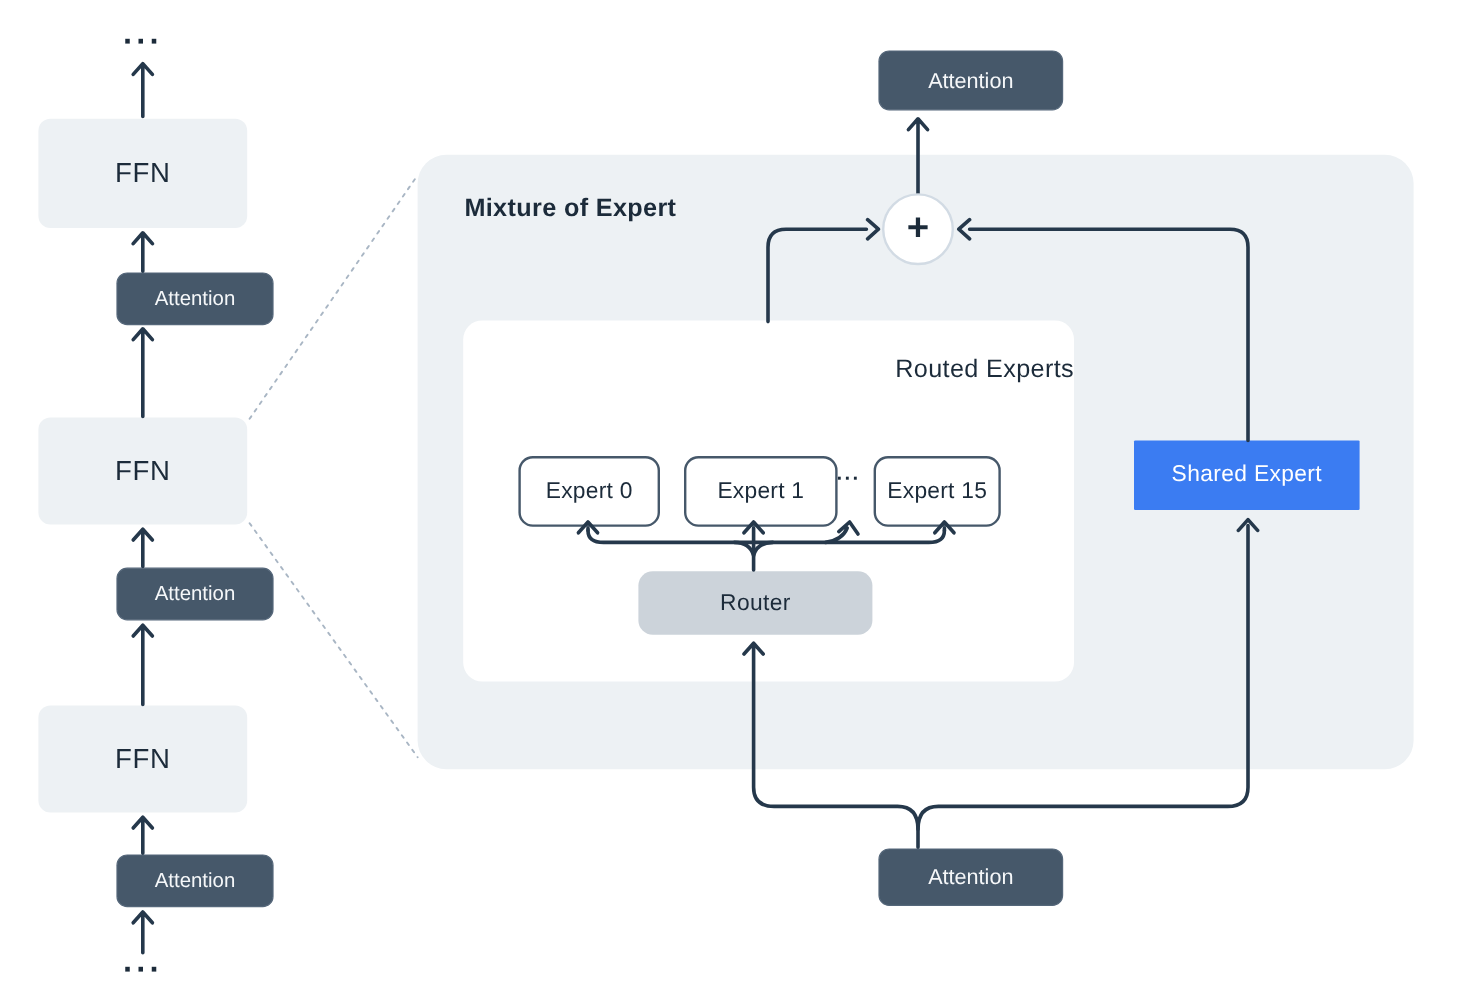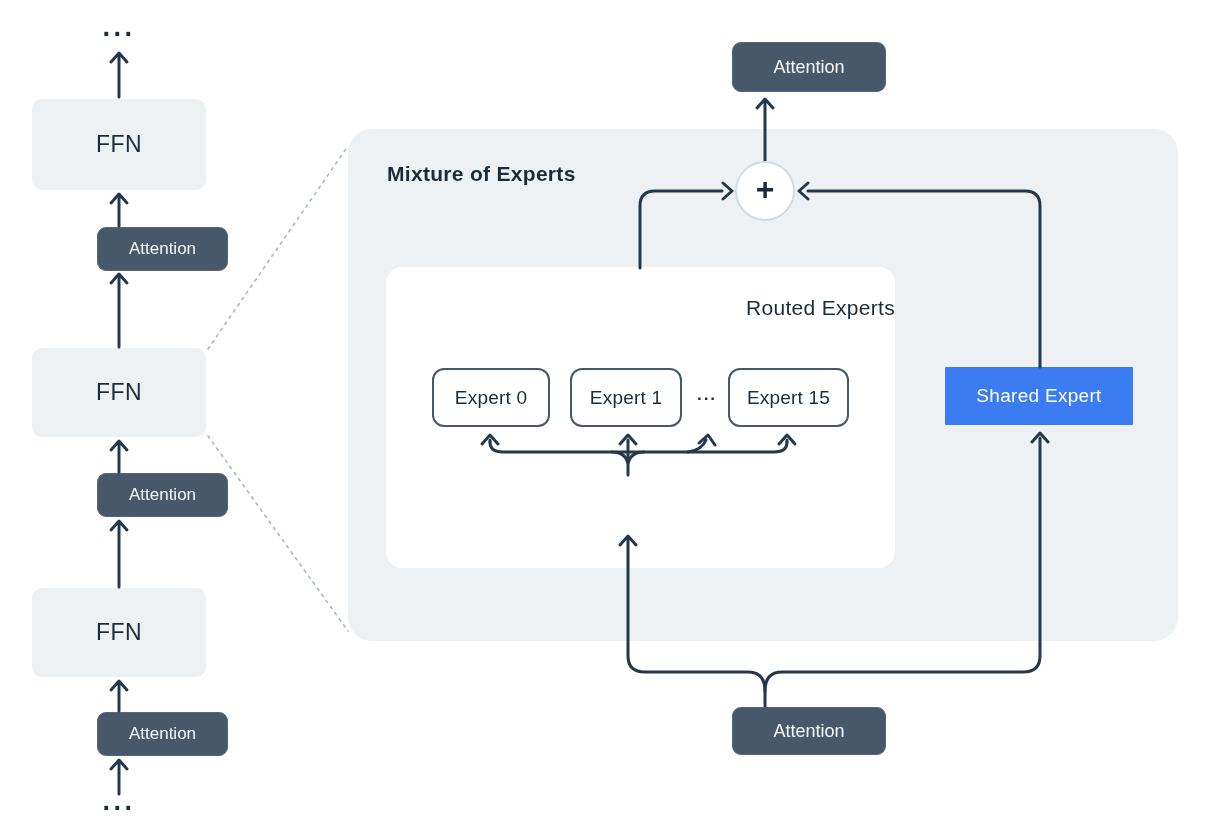--- a/index.html
+++ b/index.html
@@ -27,54 +27,55 @@
   .attn{background:var(--dark-box);border:1px solid var(--dark-box-border);border-radius:9px;color:var(--light-text);font-weight:500;margin-left:44px;}
   .attn.small{font-size:17px;}
   .attn.big{font-size:18px;}
   .dots{color:var(--dark-text);font-weight:800;letter-spacing:2px;text-align:center;line-height:1;}
   .dots.big{font-size:27px;}
   .dots.small{font-size:17px;letter-spacing:1px;}
   .panel{background:var(--panel);border-radius:24px;}
   .panel-title{font-size:21px;font-weight:600;color:var(--dark-text);letter-spacing:.3px;}
   .white-card{background:#ffffff;border-radius:16px;}
   .card-title{font-size:21px;font-weight:500;color:var(--dark-text);text-align:right;letter-spacing:.3px;}
-  .expert{background:#ffffff;border:2px solid var(--expert-border);border-radius:12px;font-size:19px;color:var(--dark-text);font-weight:400;letter-spacing:.2px;}
+  .expert{background:#ffffff;border:2px solid var(--expert-border);border-radius:12px;font-size:19px;color:var(--dark-text);font-weight:400;letter-spacing:.2px;margin-top:12px;}
   .router{background:var(--router);border-radius:12px;font-size:19px;color:var(--dark-text);font-weight:500;letter-spacing:.3px;}
   .shared{background:var(--blue);border-radius:1px;font-size:19px;color:#ffffff;font-weight:500;letter-spacing:.3px;}
   .sum-circle{width:60px;height:60px;border-radius:50%;background:#ffffff;border:2px solid var(--circle-border);
     display:flex;align-items:center;justify-content:center;font-size:32px;font-weight:600;color:var(--dark-text);line-height:1;}
   svg.wires{position:absolute;left:0;top:0;pointer-events:none;}
   .ln{fill:none;stroke:var(--line);stroke-width:3;stroke-linecap:round;stroke-linejoin:round;}
   .dotln{fill:none;stroke:var(--dotted-line);stroke-width:1.6;stroke-dasharray:2.5 5;stroke-linecap:round;}
 </style>
 </head>
 <body>
 
 <div class="canvas">
 
   <div class="abs panel" style="left:348px;top:129px;width:830px;height:512px;"></div>
-  <div class="abs panel-title" style="left:387px;top:162px;">Mixture of Experts</div>
+  <div class="abs panel-title" style="left:387px;top:162px;">Mixture of Expert</div>
 
   <div class="abs white-card" style="left:386px;top:267px;width:509px;height:301px;"></div>
   <div class="abs card-title" style="left:386px;top:296px;width:509px;">Routed Experts</div>
 
   <div class="abs dots big" style="left:89px;top:21px;width:60px;">···</div>
   <div class="abs box ffn" style="left:32px;top:99px;width:174px;height:91px;">FFN</div>
   <div class="abs box attn small" style="left:53px;top:227px;width:131px;height:44px;">Attention</div>
   <div class="abs box ffn" style="left:32px;top:348px;width:174px;height:89px;">FFN</div>
   <div class="abs box attn small" style="left:53px;top:473px;width:131px;height:44px;">Attention</div>
   <div class="abs box ffn" style="left:32px;top:588px;width:174px;height:89px;">FFN</div>
   <div class="abs box attn small" style="left:53px;top:712px;width:131px;height:44px;">Attention</div>
   <div class="abs dots big" style="left:89px;top:795px;width:60px;">···</div>
 
   <div class="abs box expert" style="left:432px;top:368px;width:118px;height:59px;">Expert 0</div>
-  <div class="abs box expert" style="left:570px;top:368px;width:112px;height:59px;">Expert 1</div>
+  <div class="abs box expert" style="left:570px;top:368px;width:128px;height:59px;">Expert 1</div>
   <div class="abs dots small" style="left:692px;top:390px;width:30px;text-align:center;">···</div>
-  <div class="abs box expert" style="left:728px;top:368px;width:121px;height:59px;">Expert 15</div>
+  <div class="abs box expert" style="left:728px;top:368px;width:106px;height:59px;">Expert 15</div>
 
+  <div class="abs box router" style="left:532px;top:476px;width:195px;height:53px;">Router</div>
 
   <div class="abs box shared" style="left:945px;top:367px;width:188px;height:58px;">Shared Expert</div>
 
   <div class="abs box attn big" style="left:688px;top:42px;width:154px;height:50px;">Attention</div>
   <div class="abs box attn big" style="left:688px;top:707px;width:154px;height:48px;">Attention</div>
 
   <svg class="wires" width="1225" height="835" viewBox="0 0 1225 835">
 
     <g>
       <path class="dotln" d="M 208 349 L 348 146"></path>

